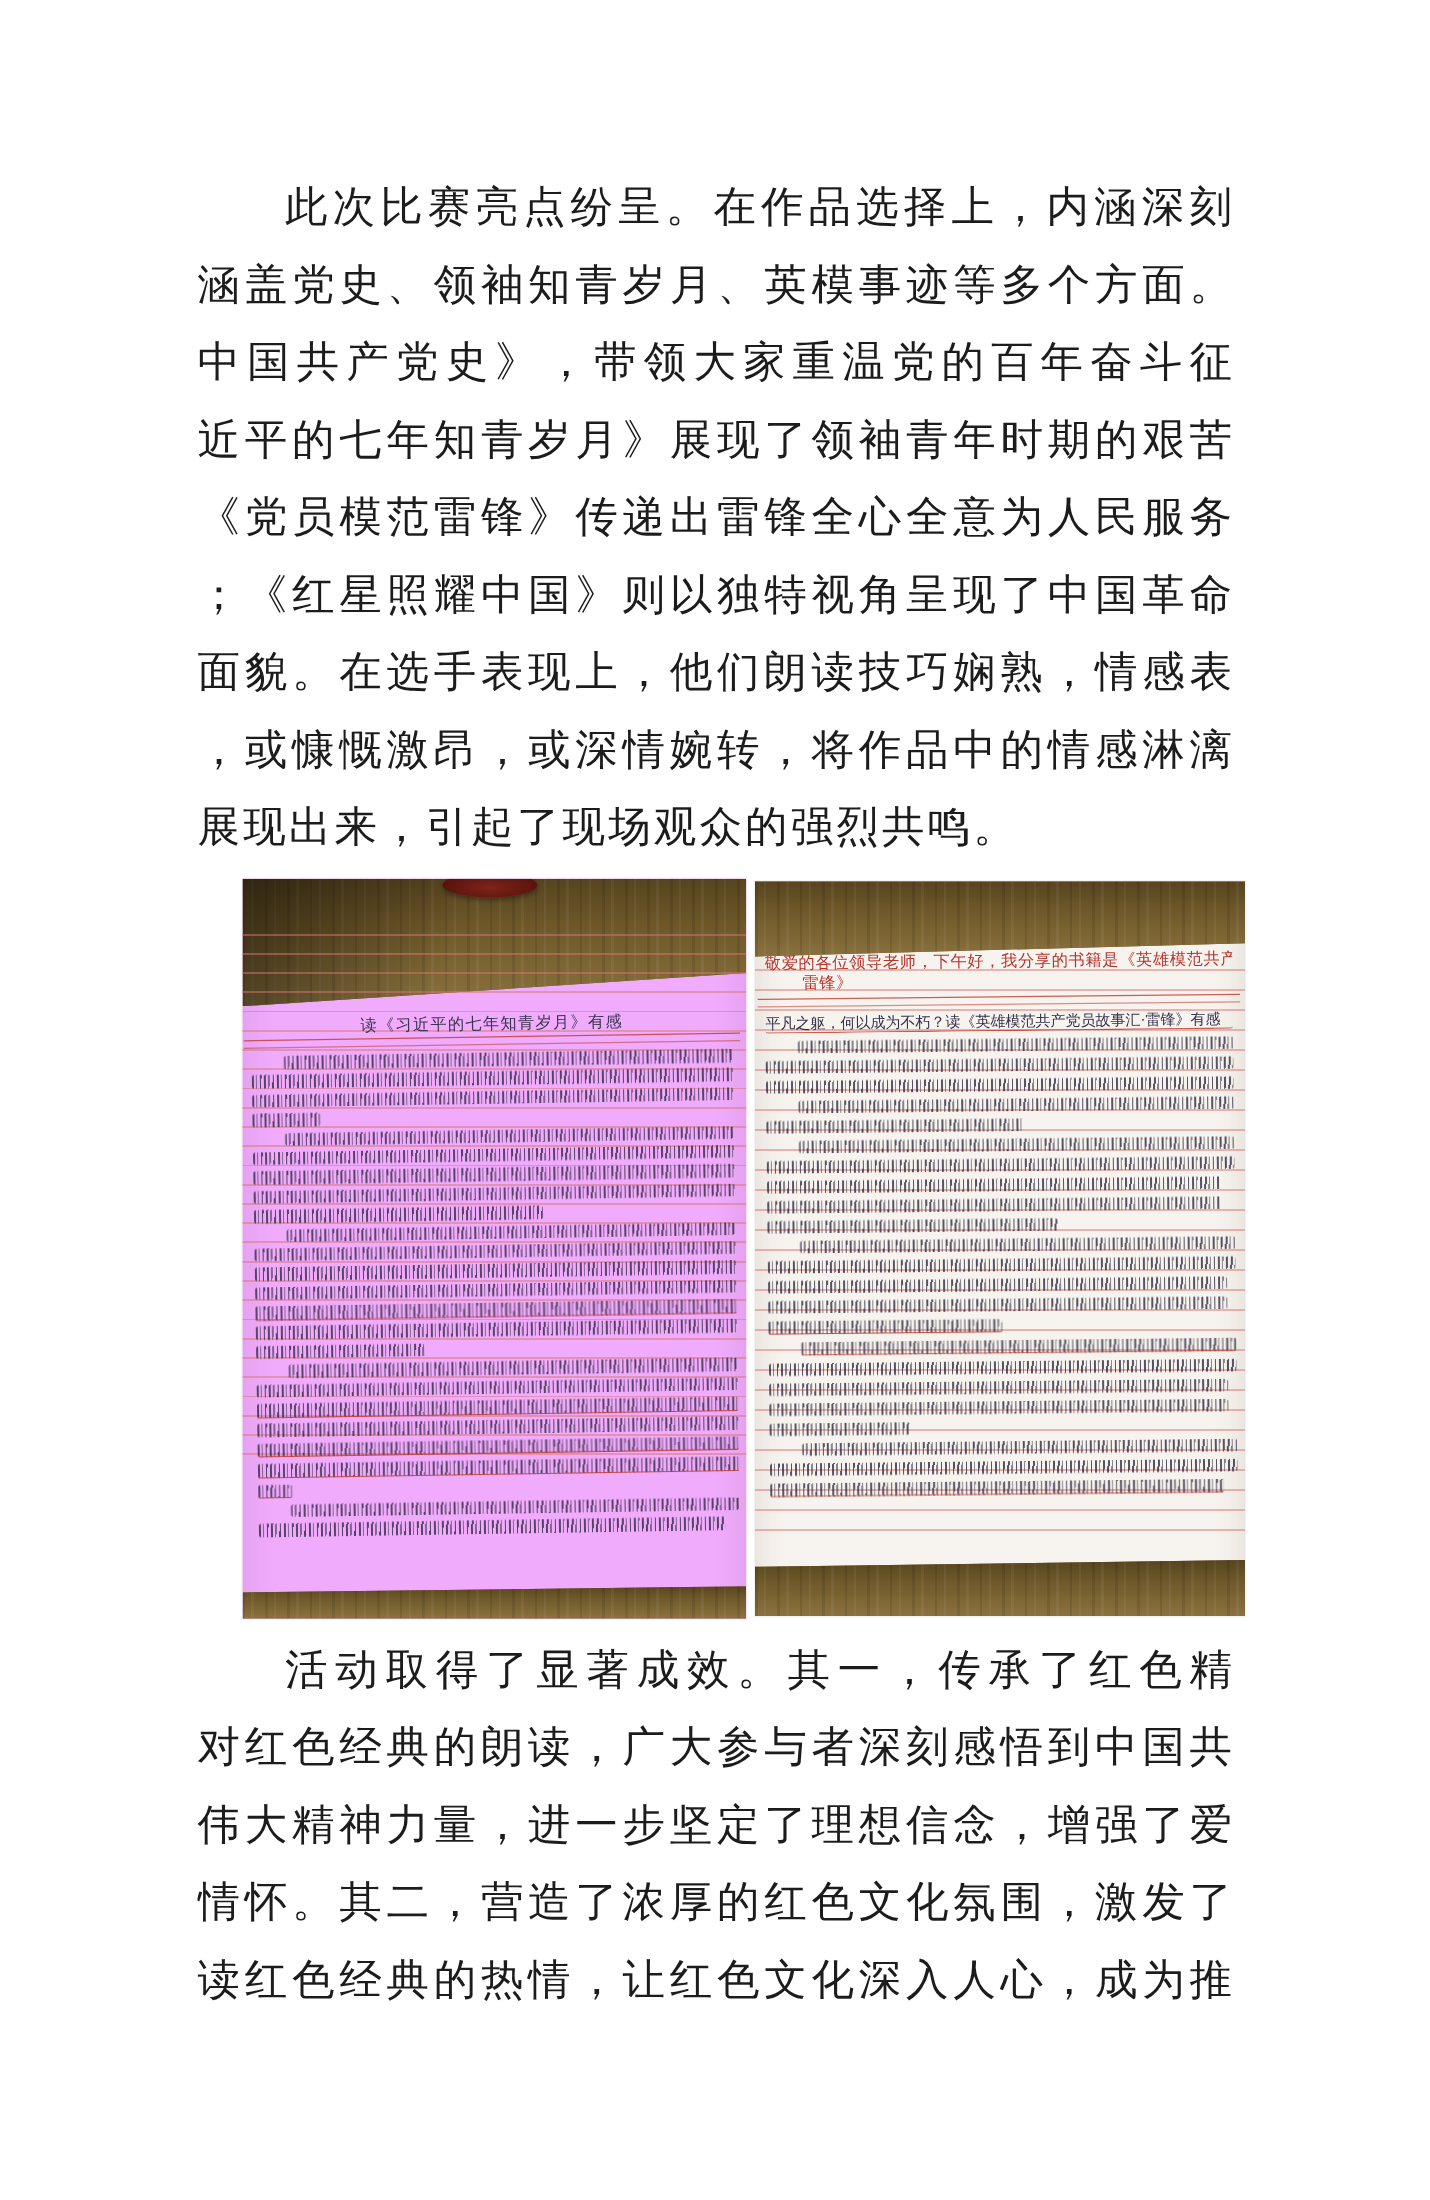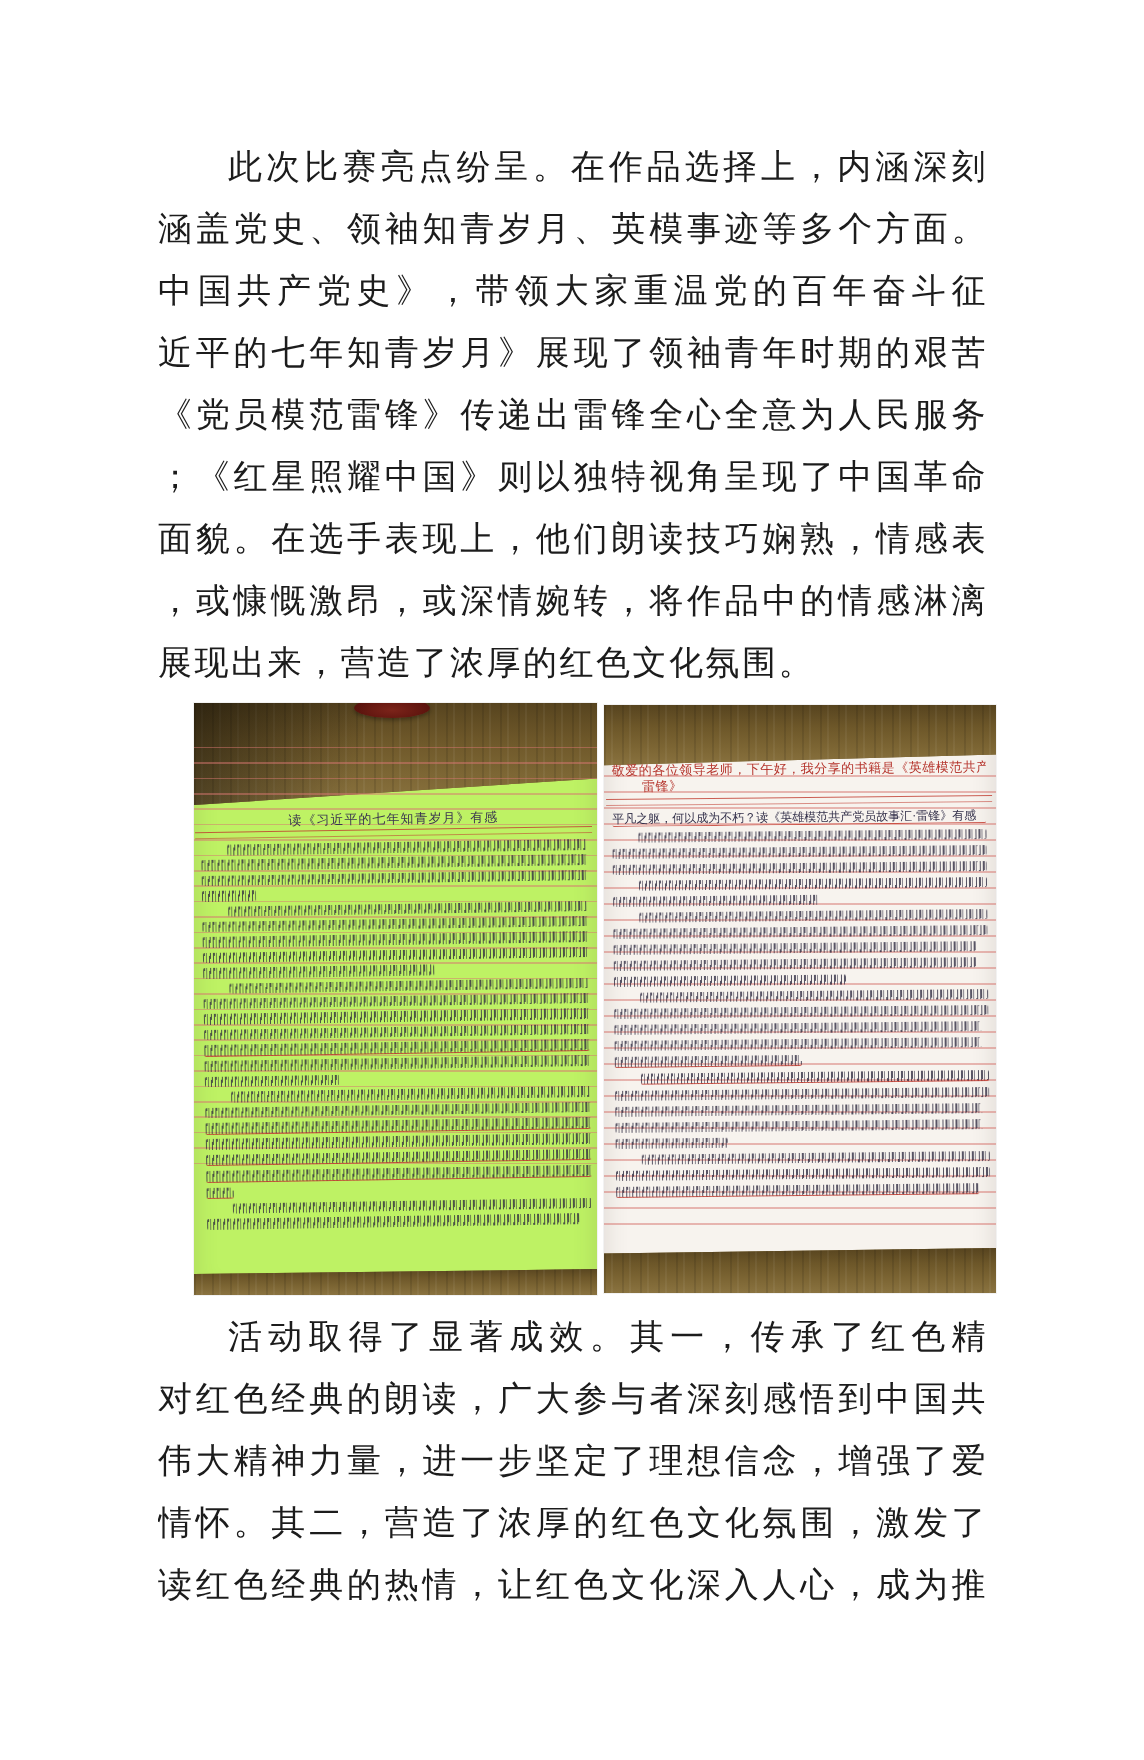--- a/index.html
+++ b/index.html
@@ -12,21 +12,21 @@
          color:#1c1c1c;white-space:nowrap;overflow:hidden;}
   .pline.j{white-space:normal;text-align:justify;text-align-last:justify;}
   .pline.indent{padding-left:70px;}
   #para-top{top:136px;}
   #para-bottom{top:1306px;}
 
   
   .photos{position:absolute;left:194px;top:703px;width:802px;height:592px;}
   .photo{position:absolute;overflow:hidden;outline:1px solid rgba(0,0,0,.05);
          box-shadow:inset 0 0 26px rgba(70,60,50,.14);}
-  #photo-left{left:0;top:0;width:403px;height:592px;background:#bef264;}
+  #photo-left{left:0;top:0;width:403px;height:592px;background:#f0abfc;}
   #photo-right{left:410px;top:2px;width:392px;height:588px;background:#f7f3ee;}
 
   .wood{position:absolute;left:0;right:0;
         background-color:#75602f;
         background-image:
           repeating-linear-gradient(90deg, rgba(0,0,0,.10) 0 2px, transparent 2px 7px,
                                      rgba(255,255,255,.05) 7px 9px, transparent 9px 18px),
           linear-gradient(180deg,#57441f 0%,#6d5729 35%,#7d6634 70%,#8a7340 100%);}
   #wood-top-left{top:0;height:102px;clip-path:polygon(0 0,100% 0,100% 74%,0 100%);}
   #wood-top-left::after{content:"";position:absolute;inset:0;
@@ -79,21 +79,21 @@
 
 <div class="para" id="para-top">
   <div class="pline j indent">此次比赛亮点纷呈。在作品选择上，内涵深刻丰富，</div>
   <div class="pline j">涵盖党史、领袖知青岁月、英模事迹等多个方面。朗读《</div>
   <div class="pline j">中国共产党史》，带领大家重温党的百年奋斗征程；《习</div>
   <div class="pline j">近平的七年知青岁月》展现了领袖青年时期的艰苦奋斗；</div>
   <div class="pline j">《党员模范雷锋》传递出雷锋全心全意为人民服务的精神</div>
   <div class="pline j">；《红星照耀中国》则以独特视角呈现了中国革命的真实</div>
   <div class="pline j">面貌。在选手表现上，他们朗读技巧娴熟，情感表达真挚</div>
   <div class="pline j">，或慷慨激昂，或深情婉转，将作品中的情感淋漓尽致地</div>
-  <div class="pline">展现出来，营造了浓厚的红色文化氛围。</div>
+  <div class="pline">展现出来，引起了现场观众的强烈共鸣。</div>
 </div>
 
 <div class="photos">
 
   <div class="photo" id="photo-left">
     <div class="wood" id="wood-top-left">
       <div class="red-object" style="left:160px;"></div>
     </div>
     <div class="rules" id="rules-left"></div>
     <div class="paper-content" id="paper-left-content">

